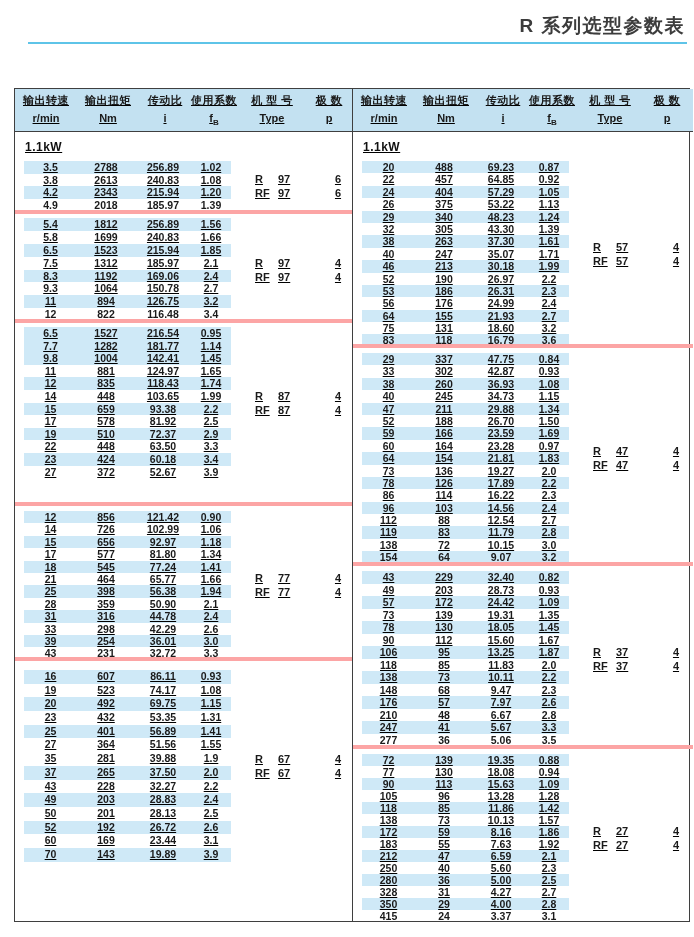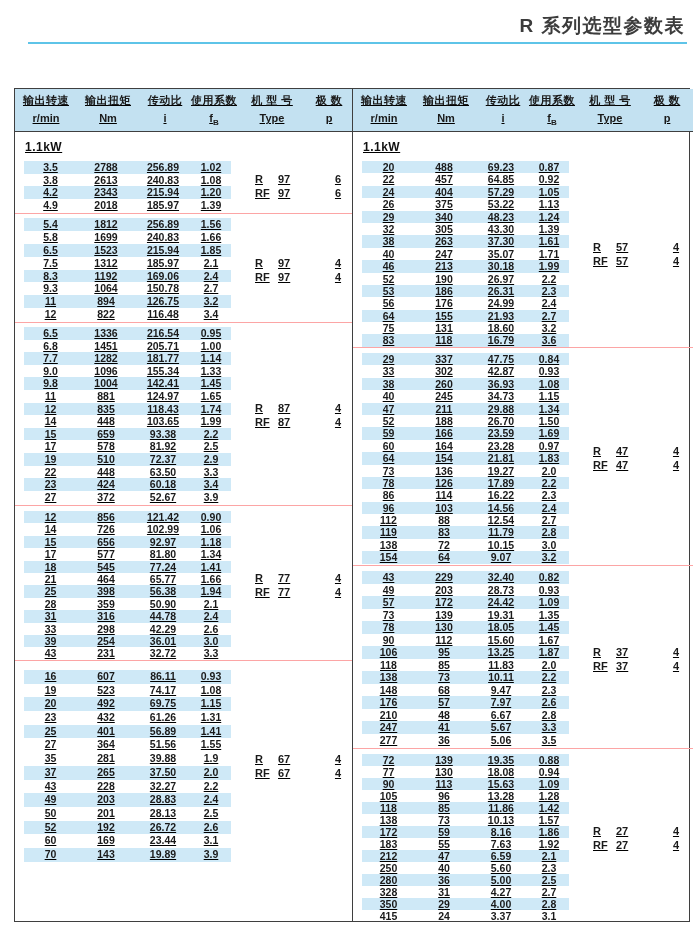--- a/index.html
+++ b/index.html
@@ -31,21 +31,21 @@
   .hcol { text-align:center; }
   .h-cn   { font-size:11px; font-weight:700; color:#1a1a1a; letter-spacing:0.5px; white-space:nowrap; }
   .h-unit { font-size:11px; font-weight:700; color:#1a1a1a; margin-top:4px; }
   .h-unit sub { font-size:8px; }
   .power-label {
     height:27px; flex:none; box-sizing:border-box; padding:8px 0 0 10px;
     font-size:12px; font-weight:700; color:#111111; letter-spacing:0.5px;
   }
   .sections { flex:1; display:flex; flex-direction:column; min-height:0; }
   .section {
-    box-sizing:border-box; border-bottom:1px solid #fca5a5; overflow:hidden;
+    box-sizing:border-box; border-bottom:4px solid #fca5a5; overflow:hidden;
   }
   .section.sec-last { flex:1; border-bottom:none; }
   .section-inner { display:flex; align-items:center; }
   .rows { width:216px; flex:none; }
   .row {
     margin-left:9px; width:207px; height:var(--rh,12.4px); line-height:var(--rh,12.4px);
     display:grid; grid-template-columns:53px 58px 56px 40px;
   }
   .row.striped { background:#cfe9f7; }
   .cell {
@@ -207,42 +207,30 @@
                 <div class="pole-line">4</div>
                 <div class="pole-line">4</div>
               </div>
     </div>
   </div>
           <div class="section" style="height: 183px; padding-top: 4px;">
     <div class="section-inner">
       <div class="rows" style="--rh: 12.6px;">
                 <div class="row striped">
     <span class="cell">6.5</span>
-    <span class="cell">1336</span>
+    <span class="cell">1527</span>
     <span class="cell">216.54</span>
     <span class="cell">0.95</span>
-  </div>
-                <div class="row">
-    <span class="cell">6.8</span>
-    <span class="cell">1451</span>
-    <span class="cell">205.71</span>
-    <span class="cell">1.00</span>
   </div>
                 <div class="row striped">
     <span class="cell">7.7</span>
     <span class="cell">1282</span>
     <span class="cell">181.77</span>
     <span class="cell">1.14</span>
   </div>
-                <div class="row">
-    <span class="cell">9.0</span>
-    <span class="cell">1096</span>
-    <span class="cell">155.34</span>
-    <span class="cell">1.33</span>
-  </div>
                 <div class="row striped">
     <span class="cell">9.8</span>
     <span class="cell">1004</span>
     <span class="cell">142.41</span>
     <span class="cell">1.45</span>
   </div>
                 <div class="row">
     <span class="cell">11</span>
     <span class="cell">881</span>
     <span class="cell">124.97</span>
@@ -422,21 +410,21 @@
   </div>
                 <div class="row striped">
     <span class="cell">20</span>
     <span class="cell">492</span>
     <span class="cell">69.75</span>
     <span class="cell">1.15</span>
   </div>
                 <div class="row">
     <span class="cell">23</span>
     <span class="cell">432</span>
-    <span class="cell">61.26</span>
+    <span class="cell">53.35</span>
     <span class="cell">1.31</span>
   </div>
                 <div class="row striped">
     <span class="cell">25</span>
     <span class="cell">401</span>
     <span class="cell">56.89</span>
     <span class="cell">1.41</span>
   </div>
                 <div class="row">
     <span class="cell">27</span>

